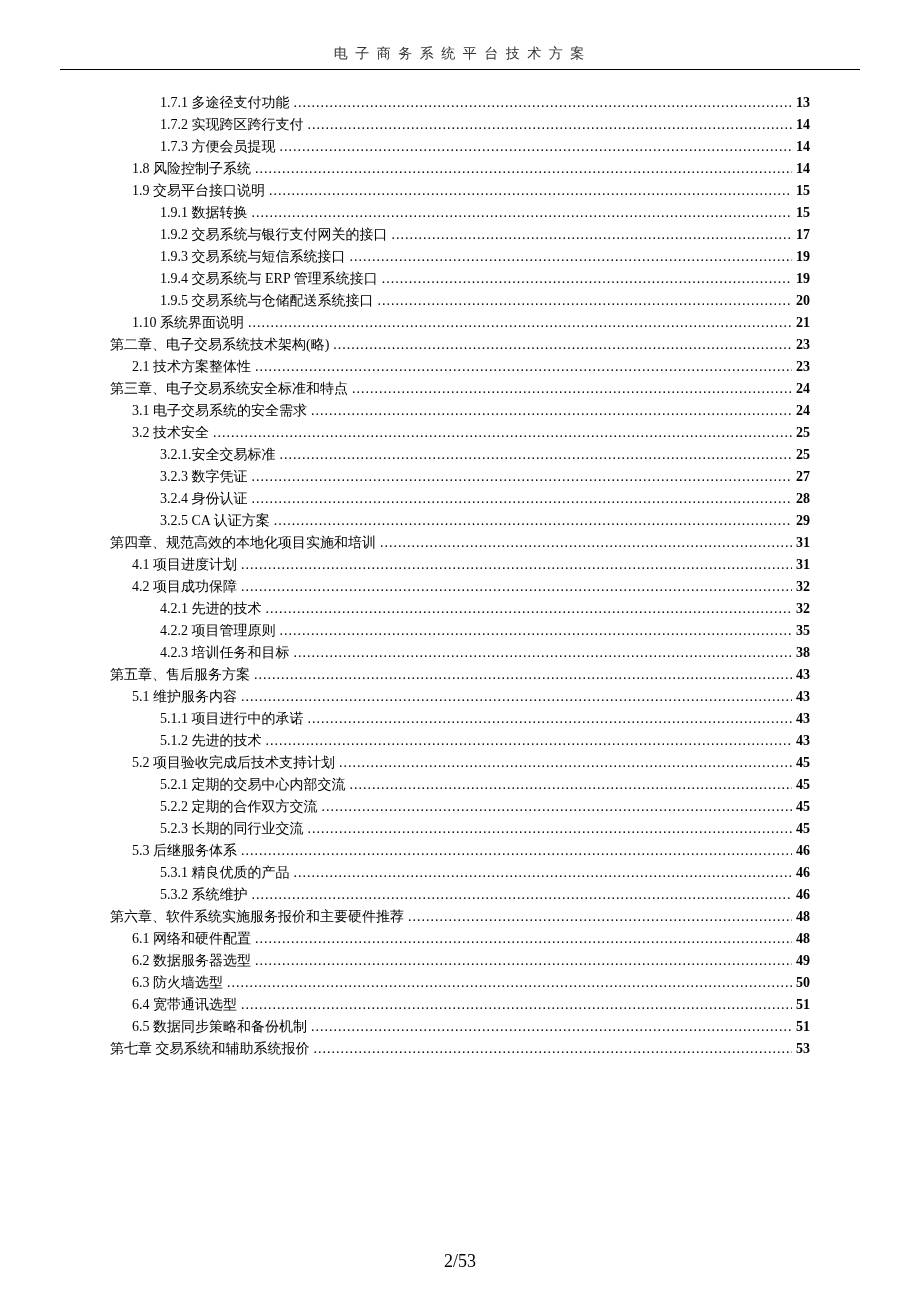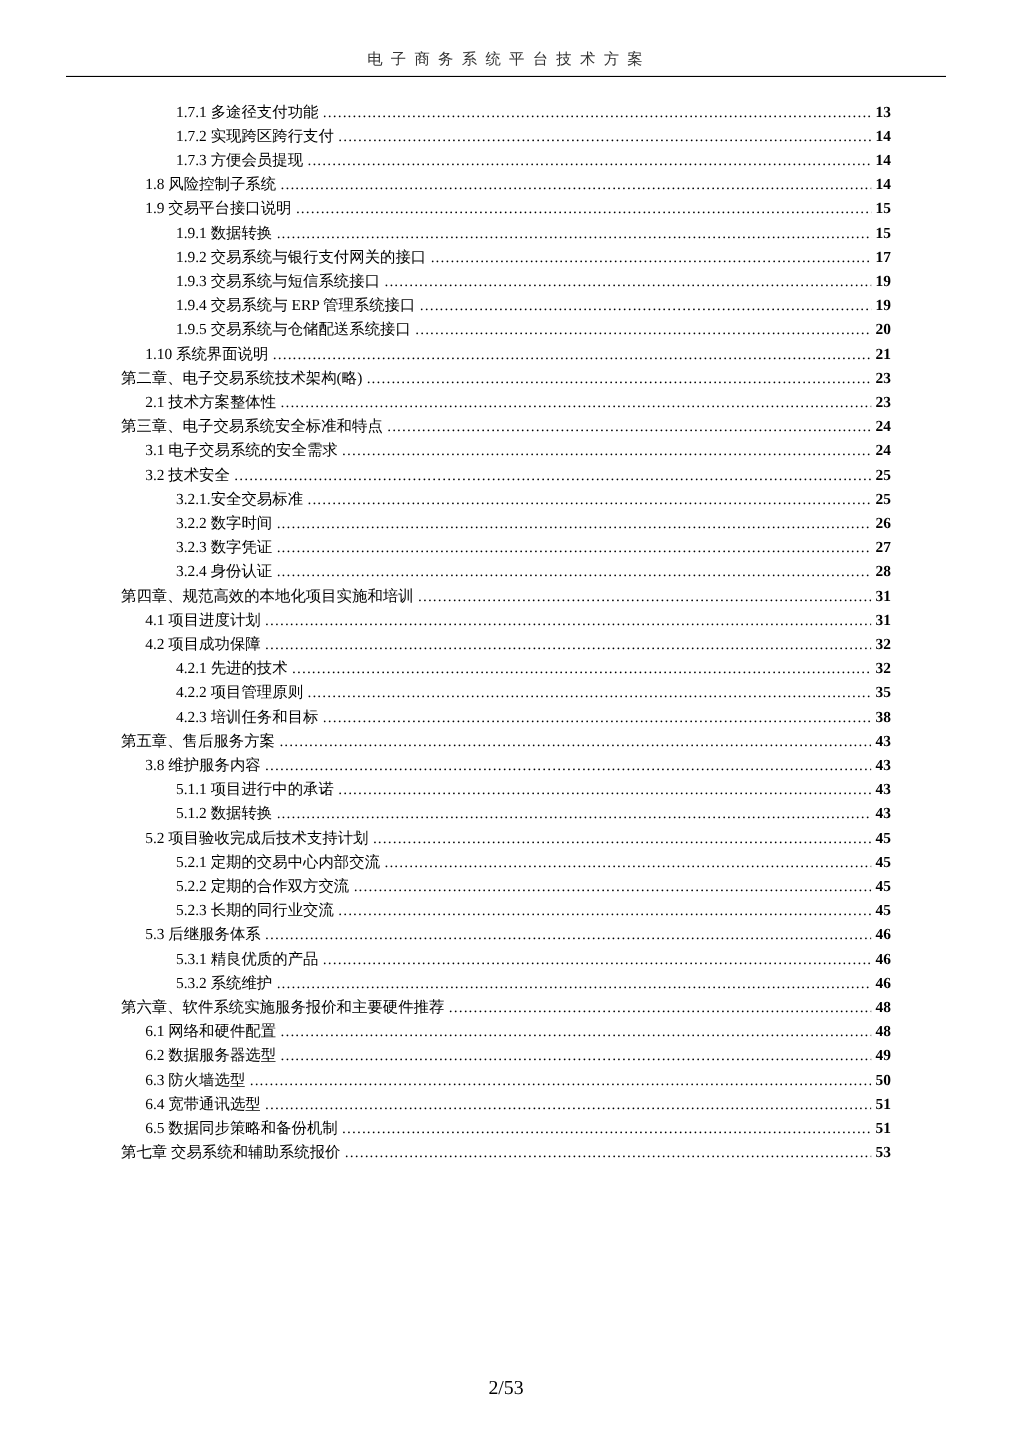--- a/index.html
+++ b/index.html
@@ -155,34 +155,34 @@
         <span class="toc-label">3.2 技术安全</span>
         <span class="toc-dots"></span>
         <span class="toc-page">25</span>
       </div>
       <div class="toc-line indent-2">
         <span class="toc-label">3.2.1.安全交易标准</span>
         <span class="toc-dots"></span>
         <span class="toc-page">25</span>
       </div>
       <div class="toc-line indent-2">
-        <span class="toc-label">3.2.2 数字时间</span>
-        <span class="toc-dots"></span>
-        <span class="toc-page">26</span>
-      </div>
-      <div class="toc-line indent-2">
         <span class="toc-label">3.2.3 数字凭证</span>
         <span class="toc-dots"></span>
         <span class="toc-page">27</span>
       </div>
       <div class="toc-line indent-2">
         <span class="toc-label">3.2.4 身份认证</span>
         <span class="toc-dots"></span>
         <span class="toc-page">28</span>
       </div>
+      <div class="toc-line indent-2">
+        <span class="toc-label">3.2.5 CA 认证方案</span>
+        <span class="toc-dots"></span>
+        <span class="toc-page">29</span>
+      </div>
       <div class="toc-line indent-0">
         <span class="toc-label">第四章、规范高效的本地化项目实施和培训</span>
         <span class="toc-dots"></span>
         <span class="toc-page">31</span>
       </div>
       <div class="toc-line indent-1">
         <span class="toc-label">4.1 项目进度计划</span>
         <span class="toc-dots"></span>
         <span class="toc-page">31</span>
       </div>
@@ -205,31 +205,31 @@
         <span class="toc-label">4.2.3 培训任务和目标</span>
         <span class="toc-dots"></span>
         <span class="toc-page">38</span>
       </div>
       <div class="toc-line indent-0">
         <span class="toc-label">第五章、售后服务方案</span>
         <span class="toc-dots"></span>
         <span class="toc-page">43</span>
       </div>
       <div class="toc-line indent-1">
-        <span class="toc-label">3.8 维护服务内容</span>
+        <span class="toc-label">5.1 维护服务内容</span>
         <span class="toc-dots"></span>
         <span class="toc-page">43</span>
       </div>
       <div class="toc-line indent-2">
         <span class="toc-label">5.1.1  项目进行中的承诺</span>
         <span class="toc-dots"></span>
         <span class="toc-page">43</span>
       </div>
       <div class="toc-line indent-2">
-        <span class="toc-label">5.1.2  数据转换</span>
+        <span class="toc-label">5.1.2  先进的技术</span>
         <span class="toc-dots"></span>
         <span class="toc-page">43</span>
       </div>
       <div class="toc-line indent-1">
         <span class="toc-label">5.2 项目验收完成后技术支持计划</span>
         <span class="toc-dots"></span>
         <span class="toc-page">45</span>
       </div>
       <div class="toc-line indent-2">
         <span class="toc-label">5.2.1  定期的交易中心内部交流</span>

